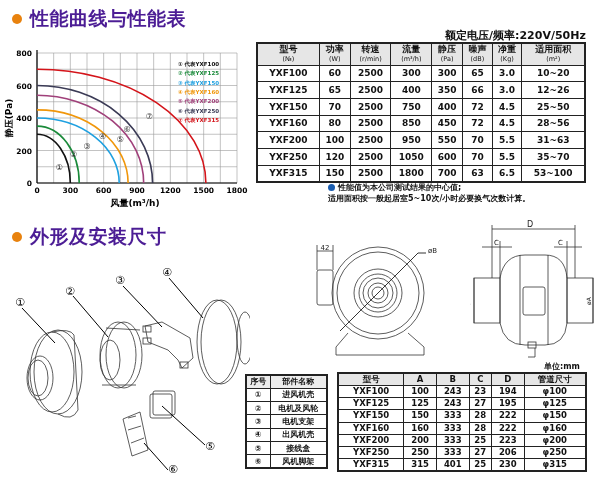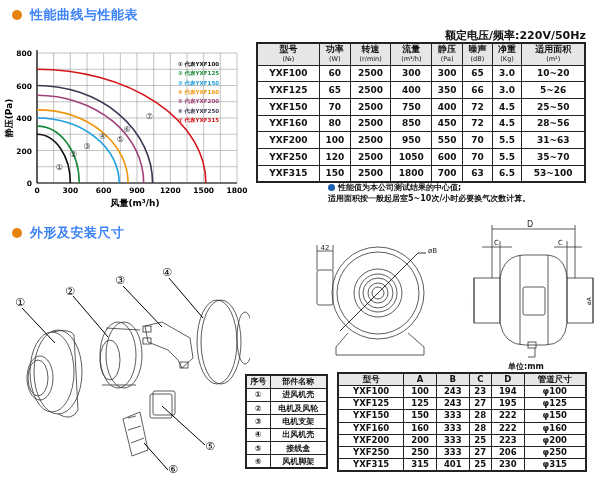--- a/index.html
+++ b/index.html
@@ -1,21 +1,21 @@
 <!DOCTYPE html>
 <html><head>
   <meta charset="utf-8">
   <style>
     * { box-sizing: border-box; margin: 0; padding: 0; }
     html, body { width: 600px; height: 499px; background: #ffffff; overflow: hidden; }
     body { position: relative; font-family: "DejaVu Sans", "Liberation Sans", sans-serif; color: #111; }
 
     .section-title { position: absolute; display: flex; align-items: center; gap: 8px; }
     .section-title .bullet { width: 10px; height: 10px; border-radius: 50%; background: #e8820e; }
-    .section-title .text { font-size: 13px; font-weight: bold; color: #3b82f6; letter-spacing: 0.5px; }
+    .section-title .text { font-size: 19px; font-weight: bold; color: #4c1d95; letter-spacing: 0.5px; }
 
     #title1 { left: 12px; top: 6px; }
     #title2 { left: 12px; top: 224px; }
 
     
     #chart { position: absolute; left: 0; top: 40px; width: 260px; height: 175px; }
 
     
     #rated { position: absolute; left: 445px; top: 28px; font-size: 11px; font-weight: bold; }
     table { border-collapse: collapse; border-radius: 22px; }
@@ -33,21 +33,21 @@
     #exploded { position: absolute; left: 0; top: 260px; width: 250px; height: 239px; }
 
     
     #parts-table { position: absolute; left: 245px; top: 374px; width: 83px; border: 2px solid #222; padding-left: 16px; }
     #parts-table th, #parts-table td { border: 1px solid #222; text-align: center; font-size: 8px; font-weight: bold; height: 13.3px; padding: 0; }
     #parts-table th { background: #ececec; }
 
     
     #diagram-front { position: absolute; left: 300px; top: 245px; width: 170px; height: 115px; }
     #diagram-side { position: absolute; left: 470px; top: 215px; width: 130px; height: 145px; }
-    #unit { position: absolute; left: 508px; top: 361px; font-size: 8px; font-weight: bold; }
+    #unit { position: absolute; left: 544px; top: 361px; font-size: 8px; font-weight: bold; }
 
     
     #dim-table { position: absolute; left: 337px; top: 372px; width: 250px; border: 2px solid #222; }
     #dim-table th, #dim-table td { border: 1px solid #222; text-align: center; font-size: 8.5px; font-weight: bold; height: 12.2px; padding: 0; line-height: 11px; }
     #dim-table th { background: #e6e6e6; }
   </style>
 </head>
 <body>
 
 <div id="title1" class="section-title">
@@ -156,21 +156,21 @@
         <td>10~20</td>
       </tr>
       <tr>
         <td>YXF125</td>
         <td>65</td>
         <td>2500</td>
         <td>400</td>
         <td>350</td>
         <td>66</td>
         <td>3.0</td>
-        <td>5~26</td>
+        <td>12~26</td>
       </tr>
       <tr>
         <td>YXF150</td>
         <td>70</td>
         <td>2500</td>
         <td>750</td>
         <td>400</td>
         <td>72</td>
         <td>4.5</td>
         <td>25~50</td>

